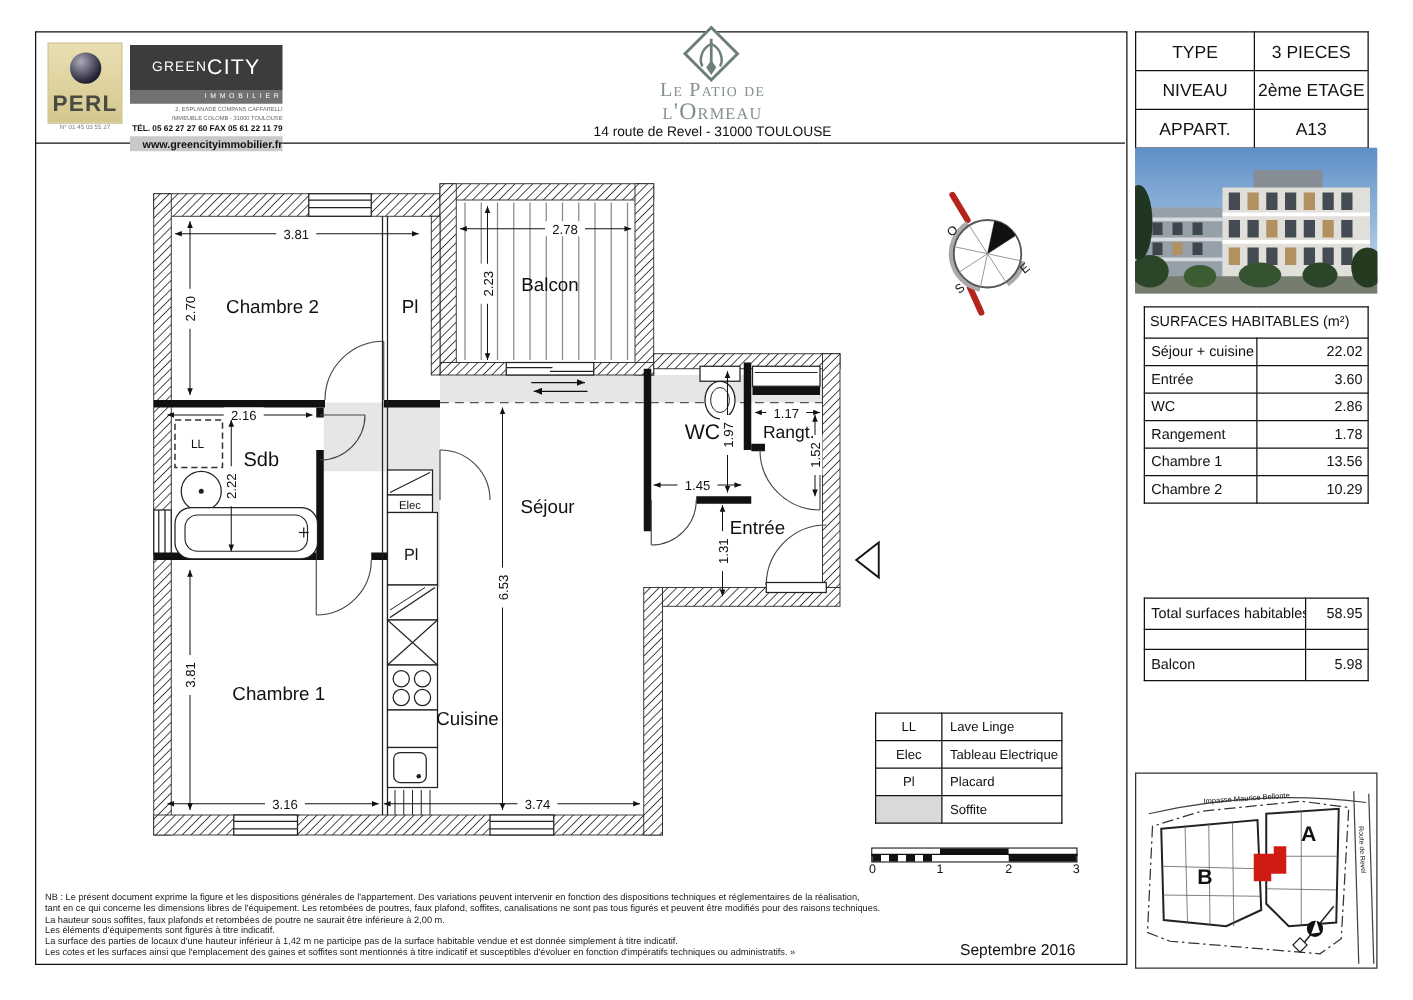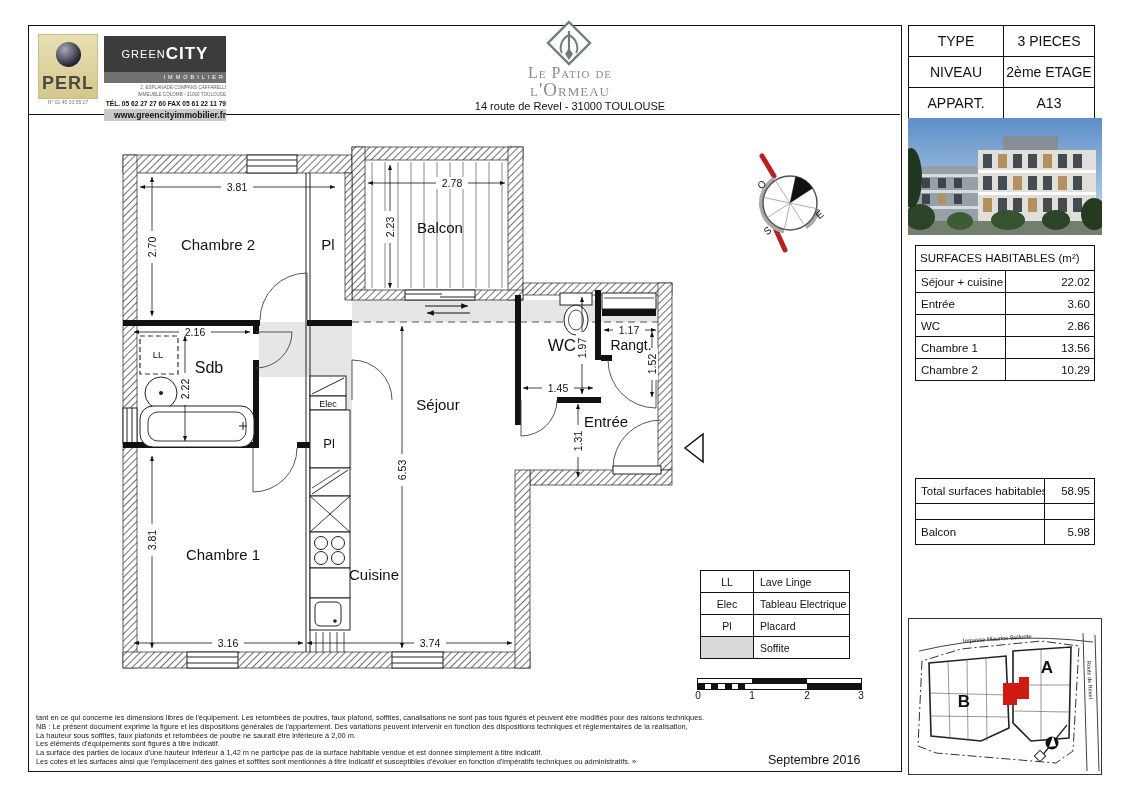--- a/index.html
+++ b/index.html
@@ -15,21 +15,21 @@
         border:1px solid #c9bd85;text-align:center}
   .perl .ball{position:absolute;left:17px;top:7px;width:25px;height:25px;border-radius:50%;
         background:radial-gradient(circle at 35% 30%,#aab,#223 70%)}
   .perl .nm{position:absolute;left:0;right:0;bottom:4px;font-size:18px;font-weight:bold;
         letter-spacing:1px;color:#4a4a42}
   .perl-sub{left:30px;top:99px;width:76px;font-size:5px;color:#777;text-align:center}
   
   .gc{left:104px;top:36px;width:122px;text-align:right}
   .gc .b1{height:36px;background:#3c3c3c;color:#fff;display:flex;align-items:center;justify-content:center}
   .gc .b1 .g{font-size:11px;letter-spacing:1px}
-  .gc .b1 .c{font-size:17px;font-weight:bold;letter-spacing:1px}
+  .gc .b1 .c{font-size:17px;font-weight:normal;letter-spacing:1px}
   .gc .b2{height:11px;background:#717171;color:#fff;font-size:5.5px;letter-spacing:3px;line-height:11px}
   .gc .ad{font-size:4.6px;color:#666;line-height:5.4px;margin-top:2px}
   .gc .tel{font-size:6.6px;font-weight:bold;margin-top:2px}
   .gc .web{margin-top:2px;background:#c9c9c9;font-size:8.6px;font-weight:bold;line-height:12px}
   
   .clogo{left:480px;top:64px;width:180px;text-align:center;color:#84908a;
          font-family:"Liberation Serif",serif;font-variant:small-caps}
   .clogo .l1{font-size:16px;line-height:17px;letter-spacing:1px}
   .clogo .l2{font-size:19px;line-height:18px;letter-spacing:1px}
   .caddr{left:455px;top:100px;width:230px;text-align:center;font-size:11px;color:#111}
@@ -187,20 +187,24 @@
       </tr>
   <tr>
         <td class="l">Entrée</td>
         <td class="v">3.60</td>
       </tr>
   <tr>
         <td class="l">WC</td>
         <td class="v">2.86</td>
       </tr>
   <tr>
+        <td class="l">Rangement</td>
+        <td class="v">1.78</td>
+      </tr>
+  <tr>
         <td class="l">Chambre 1</td>
         <td class="v">13.56</td>
       </tr>
   <tr>
         <td class="l">Chambre 2</td>
         <td class="v">10.29</td>
       </tr>
 </tbody>
   </table>
 
@@ -503,22 +507,22 @@
     <div class="seg" style="left:54px;width:55px;background:#fff"></div>
     <div class="seg" style="left:109px;width:54px;background:#111"></div>
   </div>
   <span class="lbl" style="left:1px">0</span>
   <span class="lbl" style="left:55px">1</span>
   <span class="lbl" style="left:110px">2</span>
   <span class="lbl" style="left:164px">3</span>
 </div>
 
 <div class="abs notes">
+  <div>NB : Le présent document exprime la figure et les dispositions générales de l'appartement. Des variations peuvent intervenir en fonction des dispositions techniques et réglementaires de la réalisation,</div>
   <div>tant en ce qui concerne les dimensions libres de l'équipement. Les retombées de poutres, faux plafond, soffites, canalisations ne sont pas tous figurés et peuvent être modifiés pour des raisons techniques.</div>
-  <div>NB : Le présent document exprime la figure et les dispositions générales de l'appartement. Des variations peuvent intervenir en fonction des dispositions techniques et réglementaires de la réalisation,</div>
   <div>La hauteur sous soffites, faux plafonds et retombées de poutre ne saurait être inférieure à 2,00 m.</div>
   <div>Les éléments d'équipements sont figurés à titre indicatif.</div>
   <div>La surface des parties de locaux d'une hauteur inférieur à 1,42 m ne participe pas de la surface habitable vendue et est donnée simplement à titre indicatif.</div>
   <div>Les cotes et les surfaces ainsi que l'emplacement des gaines et soffites sont mentionnés à titre indicatif et susceptibles d'évoluer en fonction d'impératifs techniques ou administratifs. »</div>
 </div>
 
 <div class="abs date">Septembre 2016</div>
 
 <svg class="abs siteplan" viewBox="908 618 192 155">
   <path d="M918,650 Q1005,630 1092,641" fill="none" stroke="#444" stroke-width="1"></path>

